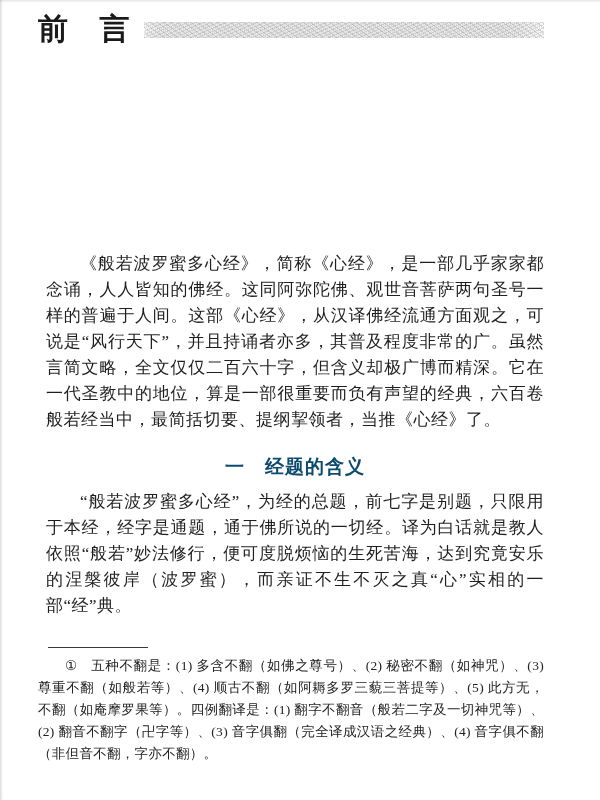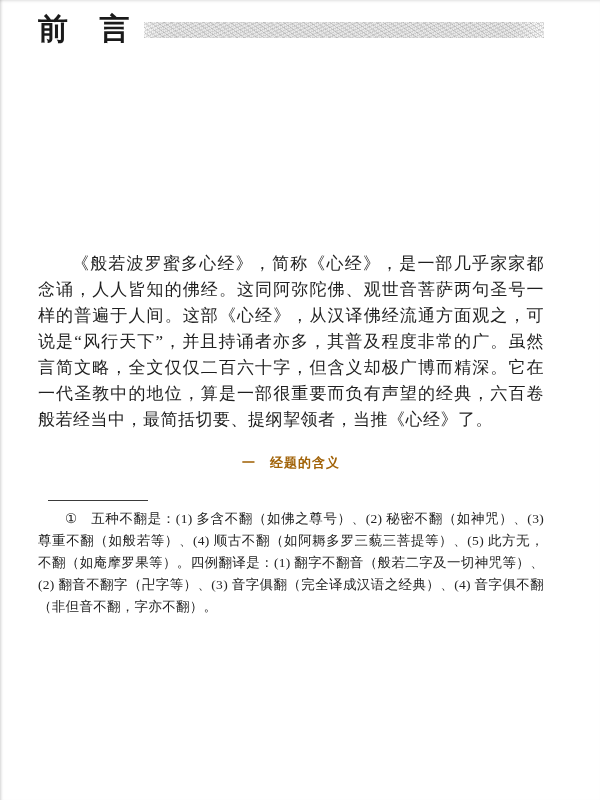--- a/index.html
+++ b/index.html
@@ -39,36 +39,37 @@
     margin-top: 2px;
     background-color: #eaeaea;
     background-image:
       repeating-linear-gradient(37deg, rgba(110,110,110,.20) 0 1px, transparent 1px 4px),
       repeating-linear-gradient(-23deg, rgba(100,100,100,.16) 0 1px, transparent 1px 3px),
       repeating-linear-gradient(81deg, rgba(130,130,130,.12) 0 1px, transparent 1px 2px),
       linear-gradient(90deg, rgba(255,255,255,.75), rgba(255,255,255,0) 4%, rgba(255,255,255,0) 92%, rgba(255,255,255,.8));
   }
   .body-text {
     margin-top: 205px;
+    margin-left: 8px;
   }
   .para {
     margin: 0;
     font-size: 17px;
     line-height: 26px;
     text-align: justify;
     text-indent: 2em;
     letter-spacing: 0.5px;
   }
   .section-heading {
     text-align: center;
     font-weight: bold;
-    font-size: 13px;
+    font-size: 19px;
     margin: 21px 0 9px 0;
     letter-spacing: 1px;
-    color: #a16207;
+    color: #0c4a6e;
   }
   sup.fn-ref {
     font-size: 10px;
     vertical-align: super;
     line-height: 0;
   }
   .footnote-block {
     margin-top: 28px;
   }
   .footnote-rule {
@@ -100,20 +101,21 @@
     <div class="page-title">前 言</div>
     <div class="deco-band"></div>
   </div>
 
   <div class="body-text">
 
     <p class="para">《般若波罗蜜多心经》，简称《心经》，是一部几乎家家都念诵，人人皆知的佛经。这同阿弥陀佛、观世音菩萨两句圣号一样的普遍于人间。这部《心经》，从汉译佛经流通方面观之，可说是“风行天下”，并且持诵者亦多，其普及程度非常的广。虽然言简文略，全文仅仅二百六十字，但含义却极广博而精深。它在一代圣教中的地位，算是一部很重要而负有声望的经典，六百卷般若经当中，最简括切要、提纲挈领者，当推《心经》了。</p>
 
     <h2 class="section-heading">一　经题的含义</h2>
 
+    <p class="para"><span>“般若波罗蜜多心经”，为经的总题，前七字是别题，只限用于本经，经字是通题，通于佛所说的一切经。译为白话就是教人依照“般若”妙法修行，便可度脱烦恼的生死苦海，达到究竟安乐的涅槃彼岸（波罗蜜），而亲证不生不灭之真“心”实相的一部“经”典。</span></p>
 
 
   </div>
 
   <div class="footnote-block">
     <hr class="footnote-rule">
     <p class="footnote"><span class="fn-marker">①</span><span>五种不翻是：(1) 多含不翻（如佛之尊号）、(2) 秘密不翻（如神咒）、(3) 尊重不翻（如般若等）、(4) 顺古不翻（如阿耨多罗三藐三菩提等）、(5) 此方无，不翻（如庵摩罗果等）。四例翻译是：(1) 翻字不翻音（般若二字及一切神咒等）、(2) 翻音不翻字（卍字等）、(3) 音字俱翻（完全译成汉语之经典）、(4) 音字俱不翻（非但音不翻，字亦不翻）。</span></p>
   </div>
 
 </div>

